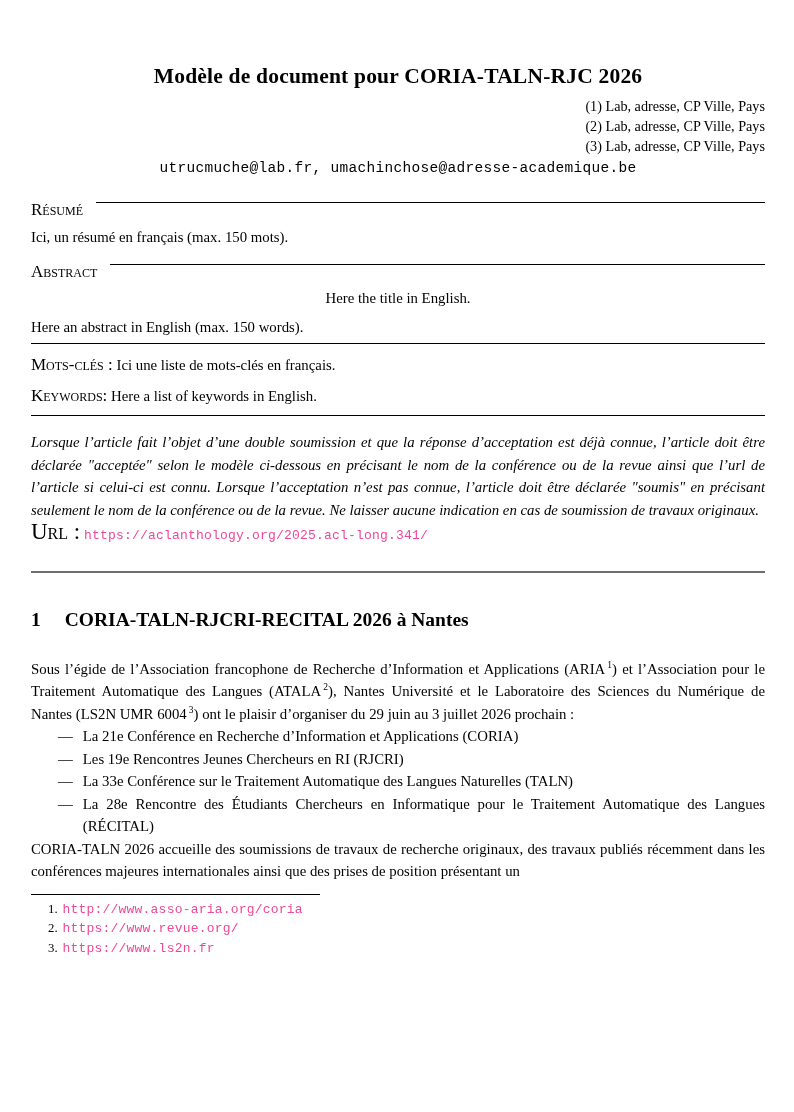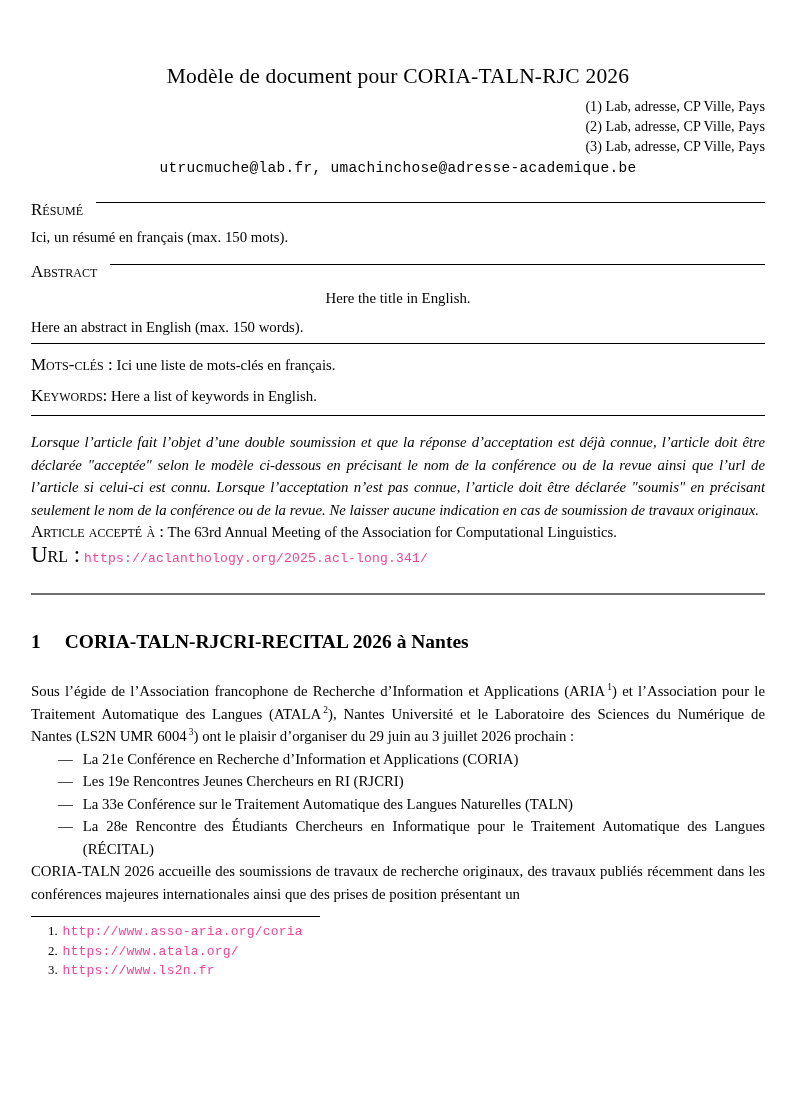--- a/index.html
+++ b/index.html
@@ -11,21 +11,21 @@
     font-family: "Liberation Serif", serif;
     color: #000000;
     padding: 64px 29px 0 31px;
     overflow: hidden;
     position: relative;
   }
   
   .doc-title {
     text-align: center;
     font-size: 21.5px;
-    font-weight: normal;
+    font-weight: bold;
     letter-spacing: 0.2px;
   }
   .authors-line {
     text-align: center;
     margin-top: 45px;
     font-size: 17px;
   }
   .author + .author { margin-left: 26px; }
   sup.auth-sup { font-size: 10.5px; line-height: 0; }
   .affiliation {
@@ -170,23 +170,20 @@
 
   <div class="kw-line">
     <span class="sc-label">Mots-clés :</span><span> Ici une liste de mots-clés en français.</span>
   </div>
   <div class="kw-line">
     <span class="sc-label">Keywords:</span><span> Here a list of keywords in English.</span>
   </div>
   <div class="rule-after-kw"></div>
 
   <div class="body-text notice-italic">Lorsque l’article fait l’objet d’une double soumission et que la réponse d’acceptation est déjà connue, l’article doit être déclarée "acceptée" selon le modèle ci-dessous en précisant le nom de la conférence ou de la revue ainsi que l’url de l’article si celui-ci est connu. Lorsque l’acceptation n’est pas connue, l’article doit être déclarée "soumis" en précisant seulement le nom de la conférence ou de la revue. Ne laisser aucune indication en cas de soumission de travaux originaux.</div>
-  <div class="accepted-line">
-    <span class="sc-label">Article accepté à :</span><span> The 63rd Annual Meeting of the Association for Computational Linguistics.</span>
-  </div>
   <div class="url-line">
     <span class="sc-label">Url :</span>
     <a href="#" class="doc-link">https://aclanthology.org/2025.acl-long.341/</a>
   </div>
   <div class="rule-end-block"></div>
 
   <div class="section-heading">
     <span class="sec-num">1</span><span>CORIA-TALN-RJCRI-RECITAL 2026 à Nantes</span>
   </div>
 
@@ -214,20 +211,20 @@
   </div>
 
   <div class="body-text">CORIA-TALN 2026 accueille des soumissions de travaux de recherche originaux, des travaux publiés récemment dans les conférences majeures internationales ainsi que des prises de position présentant un</div>
 
   <div class="footnote-rule"></div>
   <div class="footnotes">
     <div class="footnote">
       <span class="fn-num">1.</span><a href="#" class="mono-link">http://www.asso-aria.org/coria</a>
     </div>
     <div class="footnote">
-      <span class="fn-num">2.</span><a href="#" class="mono-link">https://www.atala.org/</a>
+      <span class="fn-num">2.</span><a href="#" class="mono-link">https://www.revue.org/</a>
     </div>
     <div class="footnote">
       <span class="fn-num">3.</span><a href="#" class="mono-link">https://www.ls2n.fr</a>
     </div>
   </div>
 
 </div>
 
 </body></html>

